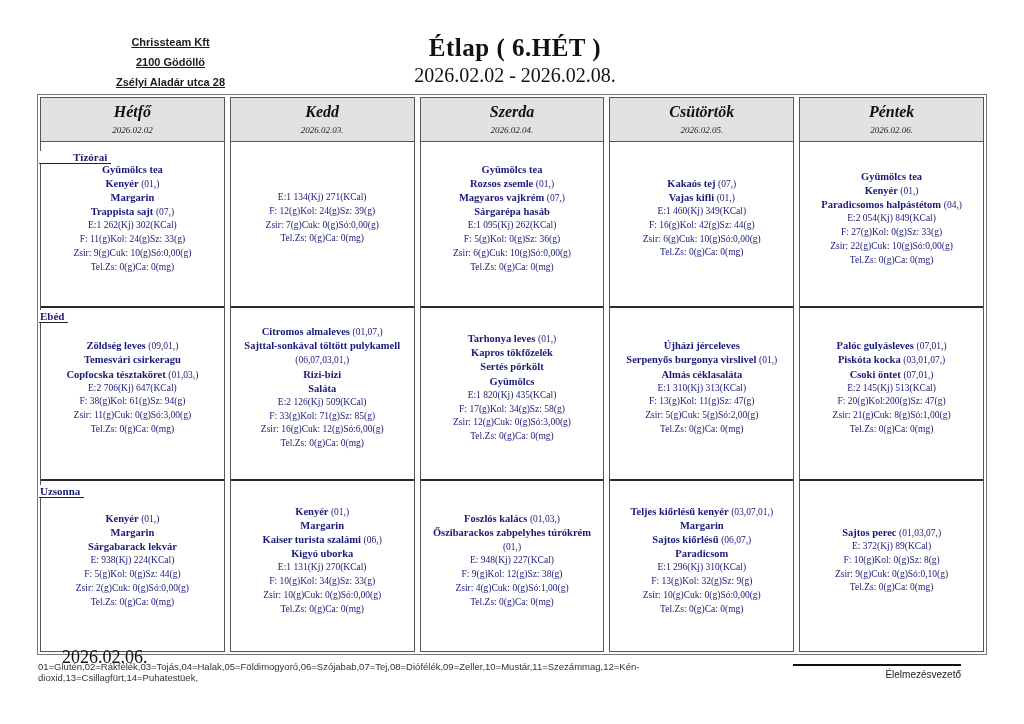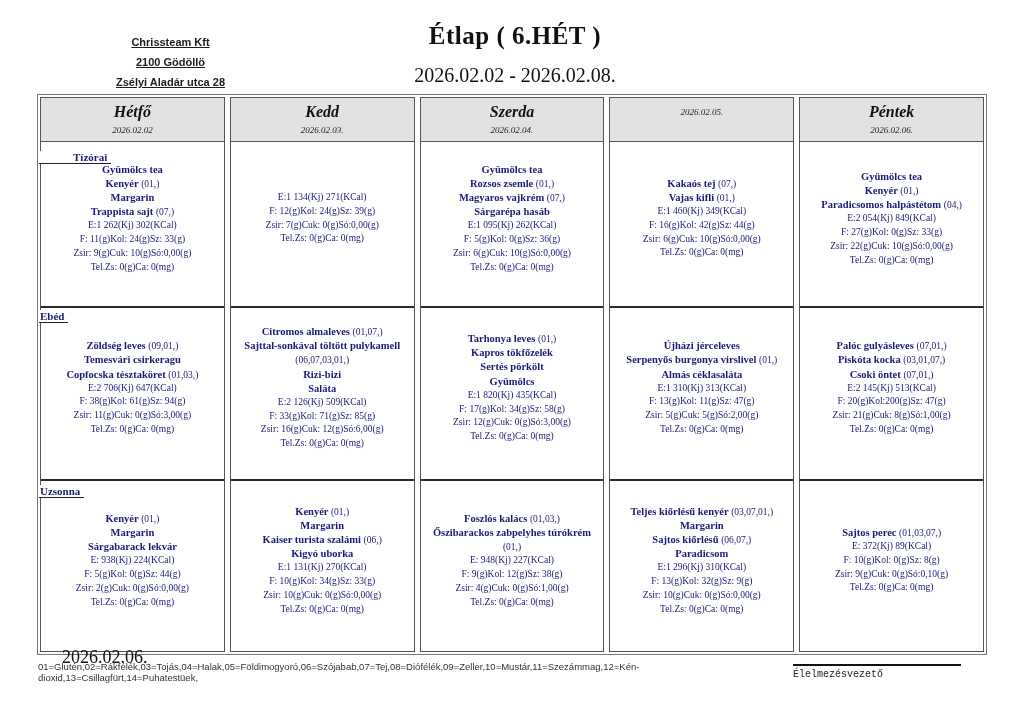--- a/index.html
+++ b/index.html
@@ -2,21 +2,21 @@
 <html><head>
 <meta charset="utf-8">
 <style>
   html,body { margin:0; padding:0; background:#fff; }
   body { width:1024px; height:724px; position:relative; font-family:"Liberation Serif",serif; color:#111; overflow:hidden; }
 
   .company { position:absolute; left:88px; top:36px; width:165px; text-align:center;
              font-family:"Liberation Sans",sans-serif; font-weight:bold; font-size:11px; color:#1c1c1c; }
   .company div { margin-bottom:8px;text-decoration:underline; }
 
-  .doc-title { position:absolute; left:300px; top:22px; width:430px; text-align:center;
+  .doc-title { position:absolute; left:300px; top:34px; width:430px; text-align:center;
                font-size:25px; font-weight:bold; letter-spacing:0.5px; }
   .doc-daterange { position:absolute; left:300px; top:64px; width:430px; text-align:center; font-size:20px; }
 
   .table-wrap { position:absolute; left:37px; top:94px; width:950px; height:561px;
                 border:1px solid #777; padding:2px; box-sizing:border-box; }
   .cols { display:flex; gap:5px; height:100%; }
   .col { flex:1; border:1px solid #555; display:flex; flex-direction:column; background:#fff; box-sizing:border-box; }
   .col-head { height:44px; background:#e2e2e2; border-bottom:1px solid #555; text-align:center; padding-top:5px; box-sizing:border-box; }
   .day-name { font-size:16px; font-weight:bold; font-style:italic; color:#111; }
   .day-date { font-size:9px; font-style:italic; margin-top:4px; color:#222; }
@@ -35,22 +35,22 @@
                background:#fff; border-bottom:1px solid #222; padding:0 4px 0 1px; }
   .row-label.r0 { top:56px;padding-left:34px; }
   .row-label.r1 { top:215px; }
   .row-label.r2 { top:390px; }
 
   .legend { position:absolute; left:38px; top:661px; width:700px;
             font-family:"Liberation Sans",sans-serif; font-size:9.5px; color:#333; z-index:1; }
   .overlay-date { position:absolute; left:62px; top:647px; font-size:18px; color:#111; z-index:2; }
 
   .sig-line { position:absolute; left:793px; top:664px; width:168px; border-top:2px solid #111; }
-  .sig-label { position:absolute; left:793px; top:669px; width:168px; text-align:left;
-               font-family:Liberation Mono, monospace; font-size:10px; color:#222; }
+  .sig-label { position:absolute; left:793px; top:669px; width:168px; text-align:right;
+               font-family:Liberation Sans, sans-serif; font-size:10px; color:#222; }
 </style>
 </head>
 <body>
 
 <div class="company">
   <div>Chrissteam Kft</div>
   <div>2100 Gödöllö</div>
   <div>Zsélyi Aladár utca 28</div>
 </div>
 
@@ -191,20 +191,21 @@
           <div class="nutri">
             <div class="nutri-line">E: 948(Kj)  227(KCal)</div>
             <div class="nutri-line">F: 9(g)Kol: 12(g)Sz: 38(g)</div>
             <div class="nutri-line">Zsir: 4(g)Cuk: 0(g)Só:1,00(g)</div>
             <div class="nutri-line">Tel.Zs: 0(g)Ca: 0(mg)</div>
           </div>
         </div>
       </div>
       <div class="col">
         <div class="col-head">
+          <div class="day-name">Csütörtök</div>
           <div class="day-date">2026.02.05.</div>
         </div>
         <div class="cell c0">
           <div class="items">
             <div class="item"><span>Kakaós tej </span><span class="code">(07,)</span></div>
             <div class="item"><span>Vajas kifli </span><span class="code">(01,)</span></div>
           </div>
           <div class="nutri">
             <div class="nutri-line">E:1 460(Kj)  349(KCal)</div>
             <div class="nutri-line">F: 16(g)Kol: 42(g)Sz: 44(g)</div>

